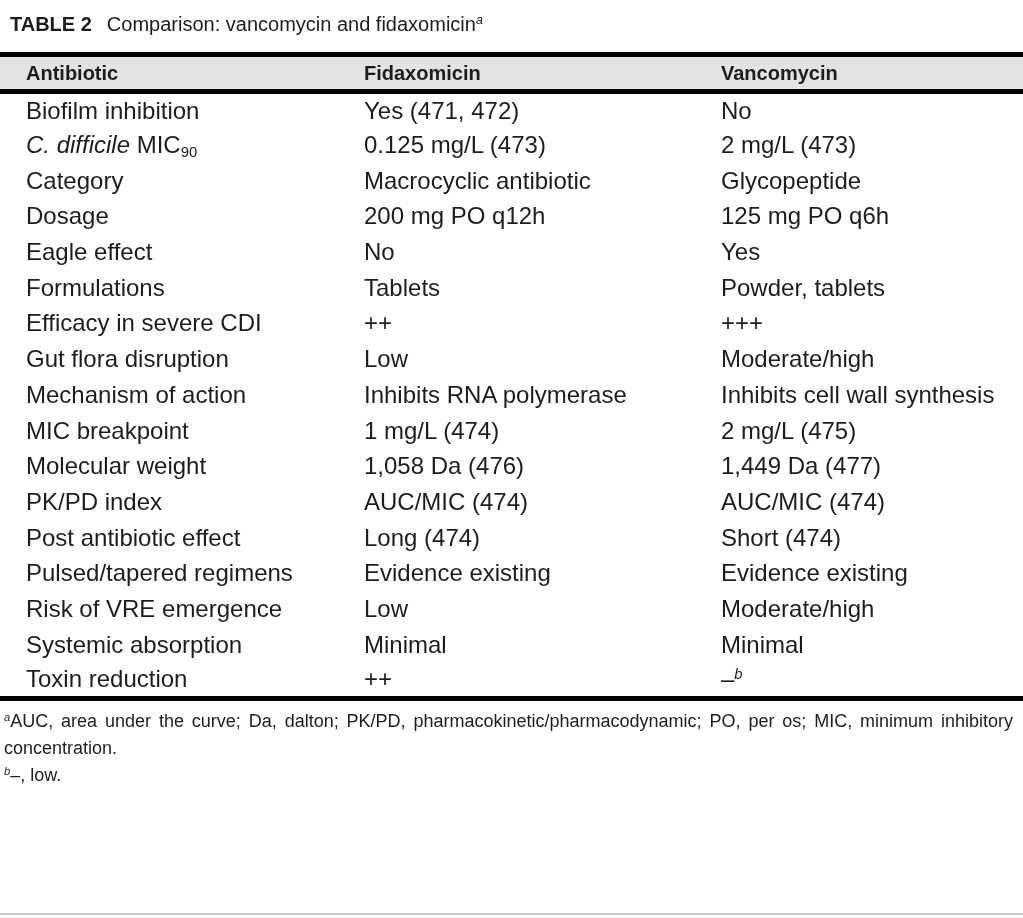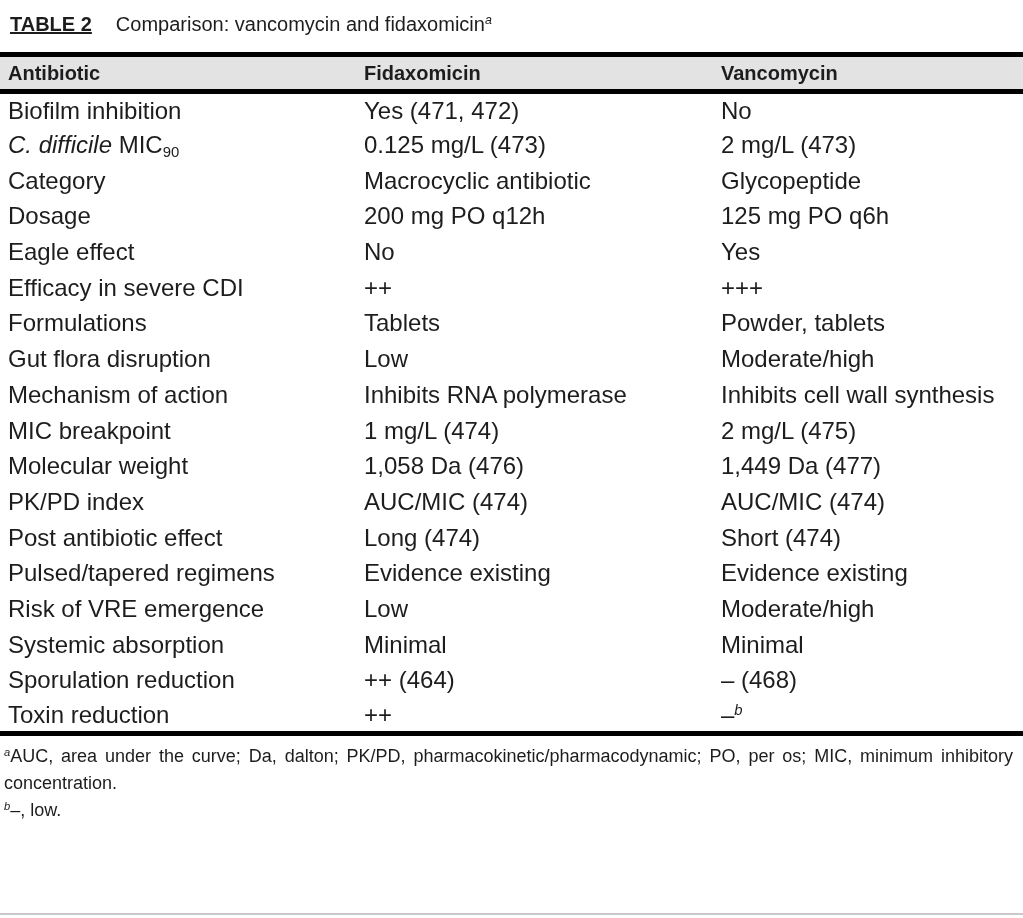--- a/index.html
+++ b/index.html
@@ -11,21 +11,21 @@
     position: relative;
     overflow: hidden;
   }
   .caption {
     padding: 11px 0 0 10px;
     font-size: 20px;
     line-height: 26px;
     margin-bottom: 15px;
     white-space: nowrap;
   }
-  .cap-label { font-weight: bold; margin-right: 24px; text-decoration: underline; }
+  .cap-label { font-weight: bold; margin-right: 15px; }
   sup, sub { font-size: 0.62em; line-height: 0; position: relative; vertical-align: baseline; }
   sup { top: -0.55em; }
   sub { top: 0.28em; }
   .it { font-style: italic; }
   table {
     width: 1023px;
     border-collapse: collapse;
     table-layout: fixed;
     border-top: 5px solid var(--rule-color, #000);
     border-bottom: 5px solid var(--rule-color, #000);
@@ -35,21 +35,21 @@
   col.c3 { width: 302px; }
   thead th {
     background: var(--header-bg, #e3e3e3);
     text-align: left;
     font-size: 20px;
     font-weight: bold;
     height: 37px;
     vertical-align: middle;
     border-bottom: 5px solid var(--rule-color, #000);
   }
-  th:first-child, td:first-child { padding-left: 8px; }
+  th:first-child, td:first-child { padding-left: 26px; }
   tbody td {
     font-size: 24px;
     height: 35.7px;
     vertical-align: middle;
     white-space: nowrap;
     overflow: visible;
   }
   .footnotes {
     padding: 7px 10px 0 4px;
     font-size: 18px;
@@ -102,28 +102,28 @@
         <td>Dosage</td>
         <td>200 mg PO q12h</td>
         <td>125 mg PO q6h</td>
       </tr>
       <tr>
         <td>Eagle effect</td>
         <td>No</td>
         <td>Yes</td>
       </tr>
       <tr>
+        <td>Formulations</td>
+        <td>Tablets</td>
+        <td>Powder, tablets</td>
+      </tr>
+      <tr>
         <td>Efficacy in severe CDI</td>
         <td>++</td>
         <td>+++</td>
-      </tr>
-      <tr>
-        <td>Formulations</td>
-        <td>Tablets</td>
-        <td>Powder, tablets</td>
       </tr>
       <tr>
         <td>Gut flora disruption</td>
         <td>Low</td>
         <td>Moderate/high</td>
       </tr>
       <tr>
         <td>Mechanism of action</td>
         <td>Inhibits RNA polymerase</td>
         <td>Inhibits cell wall synthesis</td>
@@ -157,25 +157,20 @@
         <td>Risk of VRE emergence</td>
         <td>Low</td>
         <td>Moderate/high</td>
       </tr>
       <tr>
         <td>Systemic absorption</td>
         <td>Minimal</td>
         <td>Minimal</td>
       </tr>
       <tr>
-        <td>Sporulation reduction</td>
-        <td>++ (464)</td>
-        <td>– (468)</td>
-      </tr>
-      <tr>
         <td>Toxin reduction</td>
         <td>++</td>
         <td><span>–</span><sup class="it">b</sup></td>
       </tr>
     </tbody>
 </table>
 
 <div class="footnotes">
   <p class="footnote-a"><sup class="it">a</sup><span>AUC, area under the curve; Da, dalton; PK/PD, pharmacokinetic/pharmacodynamic; PO, per os; MIC, minimum inhibitory concentration.</span></p>
   <p class="footnote-b"><sup class="it">b</sup><span>–, low.</span></p>

